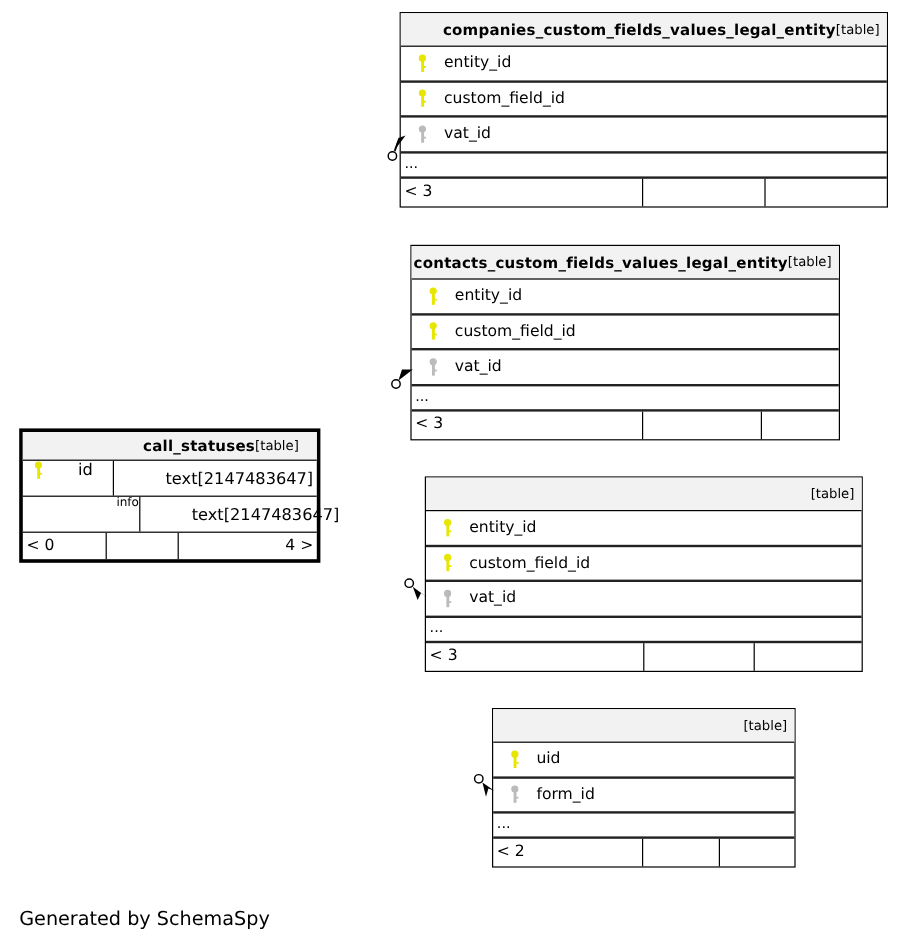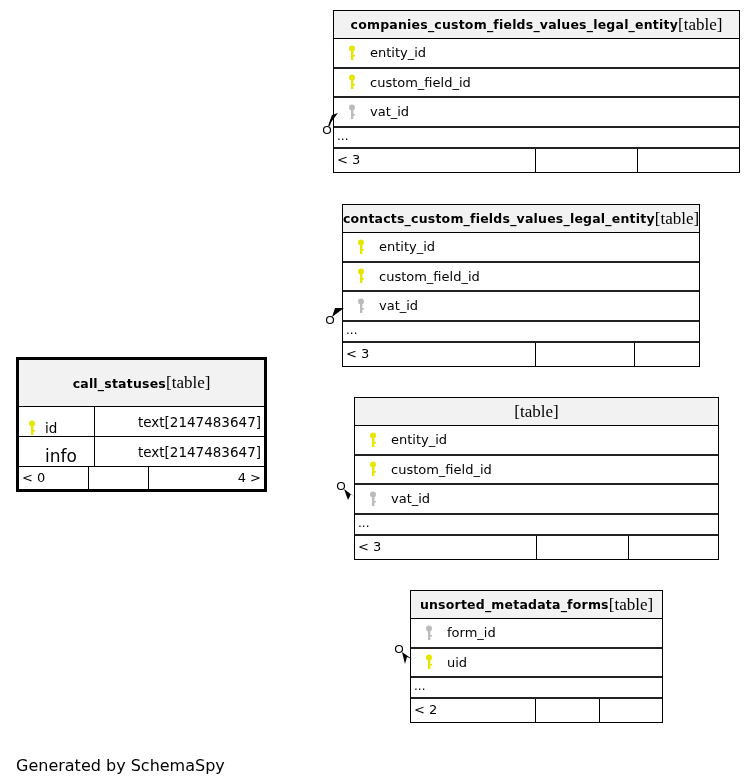--- a/index.html
+++ b/index.html
@@ -5,40 +5,40 @@
   html, body { margin:0; padding:0; }
   body {
     width:756px; height:782px; background:#ffffff; position:relative; overflow:hidden;
     font-family:"DejaVu Sans","Liberation Sans",sans-serif; font-size:13px; color:#000;
   }
   .tbl {
     position:absolute; border:1px solid #000; background:#fff; box-sizing:border-box;
   }
   .tbl.thick { border:3px solid #000; }
   .hdr {
-    display:flex; justify-content:center; align-items:center;
+    display:flex; justify-content:flex-end; align-items:center;
     background:#f2f2f2; border-bottom:1px solid #000; box-sizing:border-box;
     padding:0 6px; height:28px;
   }
   .hdr .name { font-weight:bold; font-size:12.5px; letter-spacing:0.2px; }
-  .hdr .kind { font-size:17px;font-family:Liberation Serif, serif; }
+  .hdr .kind { font-size:11px; }
   .row {
     display:flex; align-items:center; border-bottom:2px solid #222; box-sizing:border-box;
     height:29.5px; position:relative;
   }
   .row .key { width:36px; display:flex; justify-content:center; align-items:center; }
   .row .col { font-size:13px; }
   .dots { height:21px; border-bottom:2px solid #222; box-sizing:border-box; padding-left:3px; font-size:12px; line-height:16px; }
   .foot { display:flex; height:23px; box-sizing:border-box; }
   .foot > div { border-left:1px solid #000; box-sizing:border-box; font-size:13px; line-height:22px; padding-left:3px; }
   .foot > div:first-child { border-left:none; }
   .gen { position:absolute; left:16px; top:756px; font-size:16px; }
   svg.key-svg { display:block; }
   .cs-row { display:flex; height:30px; border-bottom:1px solid #000; box-sizing:border-box; align-items:center; }
-  .cs-row .c1 { width:129px; display:flex; align-items:flex-end; height:100%; border-right:1px solid #000; box-sizing:border-box; }
+  .cs-row .c1 { width:129px; display:flex; align-items:flex-start; height:100%; border-right:1px solid #000; box-sizing:border-box;gap:20px; }
   .cs-row .c2 { flex:1; text-align:right; padding-right:3px; font-size:13.5px;margin-left:43px; }
   .connector { position:absolute; }
 </style>
 </head>
 <body>
 
 <div class="tbl" style="left:333px; top:10px; width:407px;">
   <div class="hdr">
     <span class="name">companies_custom_fields_values_legal_entity</span>
     <span class="kind">[table]</span>
@@ -161,73 +161,72 @@
   <div class="dots">...</div>
   <div class="foot">
     <div style="width:181px;">&lt; 3</div>
     <div style="width:92px;"></div>
     <div style="flex:1;"></div>
   </div>
 </div>
 
 <div class="tbl" style="left:410px; top:590px; width:253px;">
   <div class="hdr">
-    <span class="name">unsorted_metadata_forms</span>
-    <span class="kind">[table]</span>
+    <span class="kind">[table]</span>
+  </div>
+  <div class="row">
+    <span class="key">
+      <svg class="key-svg" width="8" height="16" viewBox="0 0 8 16">
+          <circle cx="4" cy="3.5" r="3" fill="#e6e600"></circle>
+          <rect x="3" y="5" width="2.4" height="10" fill="#e6e600"></rect>
+          <rect x="5" y="10" width="2" height="1.5" fill="#e6e600"></rect>
+        </svg>
+    </span>
+    <span class="col">uid</span>
   </div>
   <div class="row">
     <span class="key">
       <svg class="key-svg" width="8" height="16" viewBox="0 0 8 16">
           <circle cx="4" cy="3.5" r="3" fill="#bbbbbb"></circle>
           <rect x="3" y="5" width="2.4" height="10" fill="#bbbbbb"></rect>
           <rect x="5" y="10" width="2" height="1.5" fill="#bbbbbb"></rect>
         </svg>
     </span>
     <span class="col">form_id</span>
-  </div>
-  <div class="row">
-    <span class="key">
-      <svg class="key-svg" width="8" height="16" viewBox="0 0 8 16">
-          <circle cx="4" cy="3.5" r="3" fill="#e6e600"></circle>
-          <rect x="3" y="5" width="2.4" height="10" fill="#e6e600"></rect>
-          <rect x="5" y="10" width="2" height="1.5" fill="#e6e600"></rect>
-        </svg>
-    </span>
-    <span class="col">uid</span>
   </div>
   <div class="dots">...</div>
   <div class="foot">
     <div style="width:124px;">&lt; 2</div>
     <div style="width:64px;"></div>
     <div style="flex:1;"></div>
   </div>
 </div>
 
 <div class="tbl thick" style="left:16px; top:357px; width:251px;">
-  <div class="hdr" style="height:47px; padding:0 3px;">
+  <div class="hdr" style="height:24px; padding:0 15px;">
     <span class="name">call_statuses</span>
     <span class="kind">[table]</span>
   </div>
   <div class="cs-row">
     <div class="c1">
       <span style="width:26px; display:flex; justify-content:center;">
         <svg class="key-svg" width="8" height="16" viewBox="0 0 8 16">
             <circle cx="4" cy="3.5" r="3" fill="#e6e600"></circle>
             <rect x="3" y="5" width="2.4" height="10" fill="#e6e600"></rect>
             <rect x="5" y="10" width="2" height="1.5" fill="#e6e600"></rect>
           </svg>
       </span>
       <span class="col" style="font-size:13.5px;">id</span>
     </div>
     <span class="c2">text[2147483647]</span>
   </div>
   <div class="cs-row">
     <div class="c1">
       <span style="width:26px;"></span>
-      <span class="col" style="font-size:17px;">info</span>
+      <span class="col" style="font-size:10px;margin-left:32px;">info</span>
     </div>
     <span class="c2">text[2147483647]</span>
   </div>
   <div class="foot" style="height:22px;">
     <div style="width:69px;">&lt; 0</div>
     <div style="width:60px;"></div>
     <div style="flex:1; text-align:right; padding-right:3px;">4 &gt;</div>
   </div>
 </div>
 

